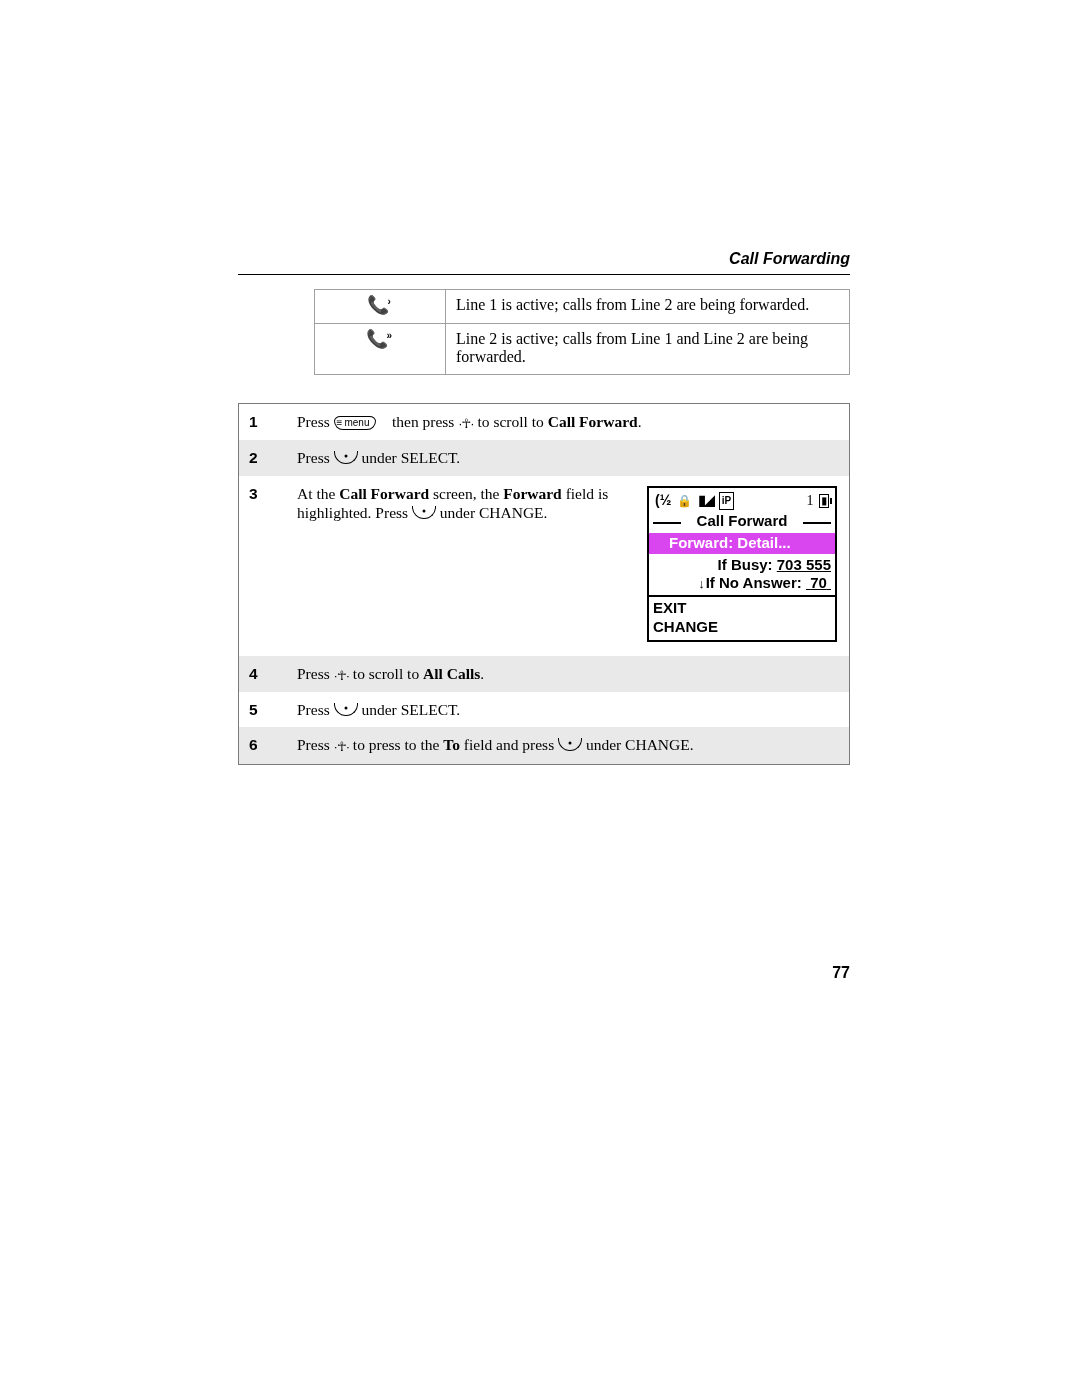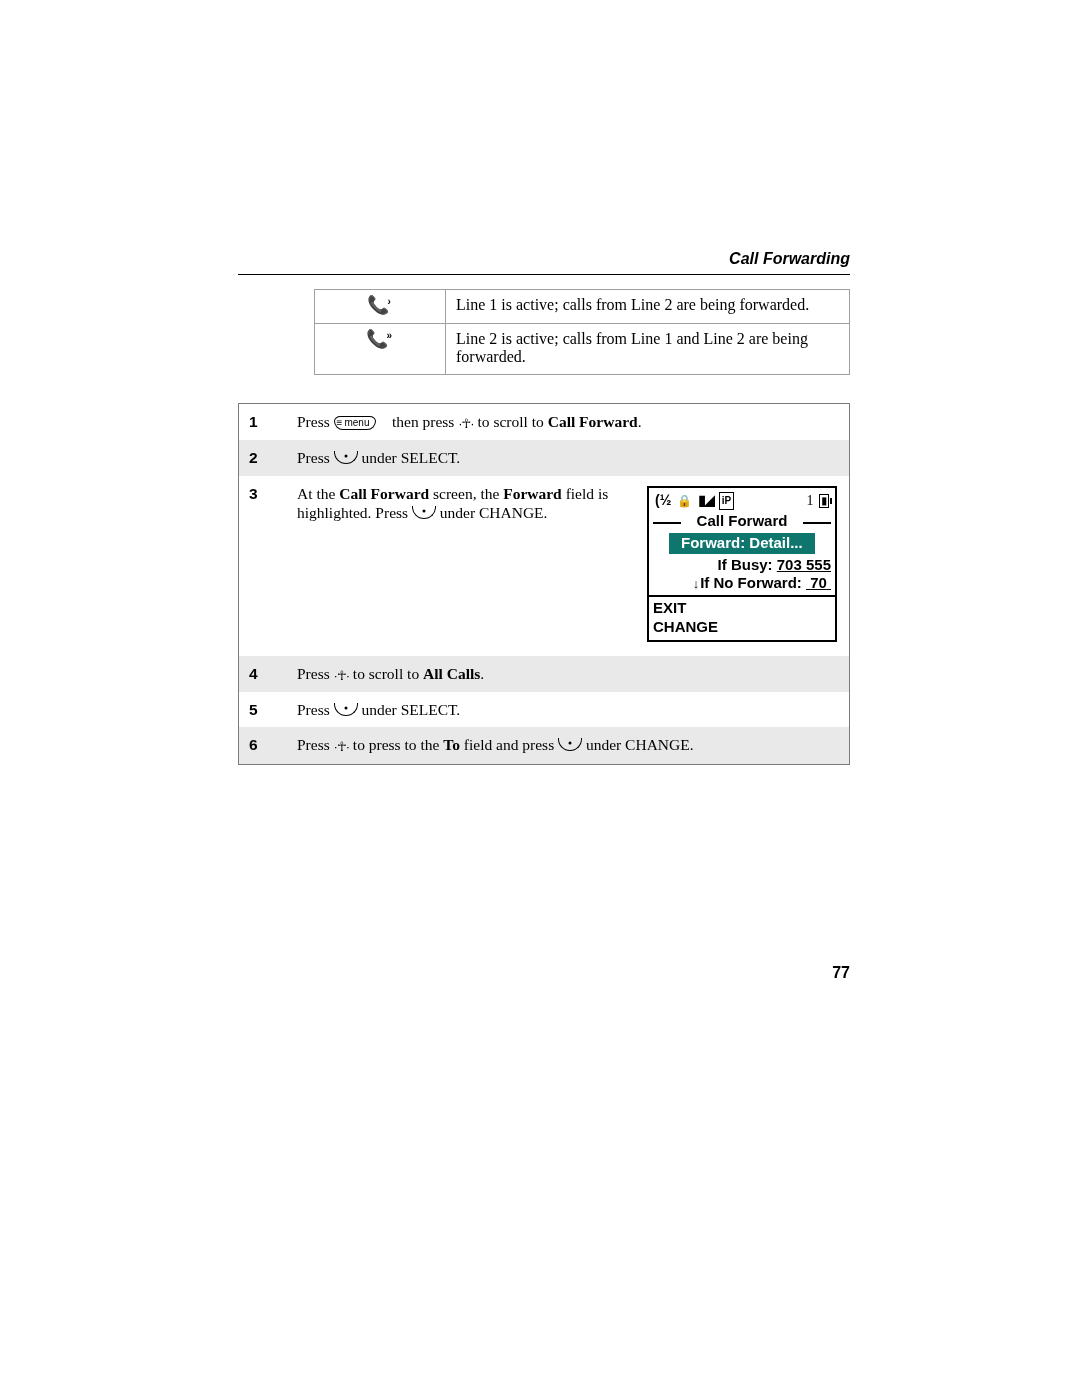--- a/index.html
+++ b/index.html
@@ -175,24 +175,24 @@
   .screen .title-row::after {
     content: "";
     position: absolute;
     top: 50%;
     width: 28px;
     border-top: 2px solid #000;
   }
   .screen .title-row::before { left: 4px; }
   .screen .title-row::after { right: 4px; }
   .screen .hl {
-    background: #0f766e;
+    background: #d946ef;
     color: #fff;
-    padding: 1px 12px;
-    margin: 2px 20px;
+    padding: 1px 20px;
+    margin: 2px 0;
     font-size: 15px;
   }
   .screen .line {
     padding: 0 4px;
     font-size: 15px;
     text-align: right;
   }
   .screen .line .uline { text-decoration: underline; }
   .screen .line .darrow::before { content: "↓"; font-size:13px; margin-right:1px; }
   .screen .softkeys {
@@ -271,21 +271,21 @@
               <span class="one">1</span>
               <span class="bat"></span>
             </div>
             <div class="title-row">Call Forward</div>
             <div class="hl">Forward: Detail...</div>
             <div class="line">
               <span>If Busy:</span>
               <span class="uline">703 555</span>
             </div>
             <div class="line">
-              <span class="darrow"></span><span>If No Forward:</span>
+              <span class="darrow"></span><span>If No Answer:</span>
               <span class="uline">&nbsp;<span>70</span>&nbsp;</span>
             </div>
             <div class="softkeys">
               <span>EXIT</span>
               <span>CHANGE</span>
             </div>
           </div>
         </div>
         <span>At the </span><span class="b">Call Forward</span><span> screen, the </span><span class="b">Forward</span><span> field is highlighted. Press </span><span class="key-soft"></span><span> under CHANGE.</span>
       </td>

